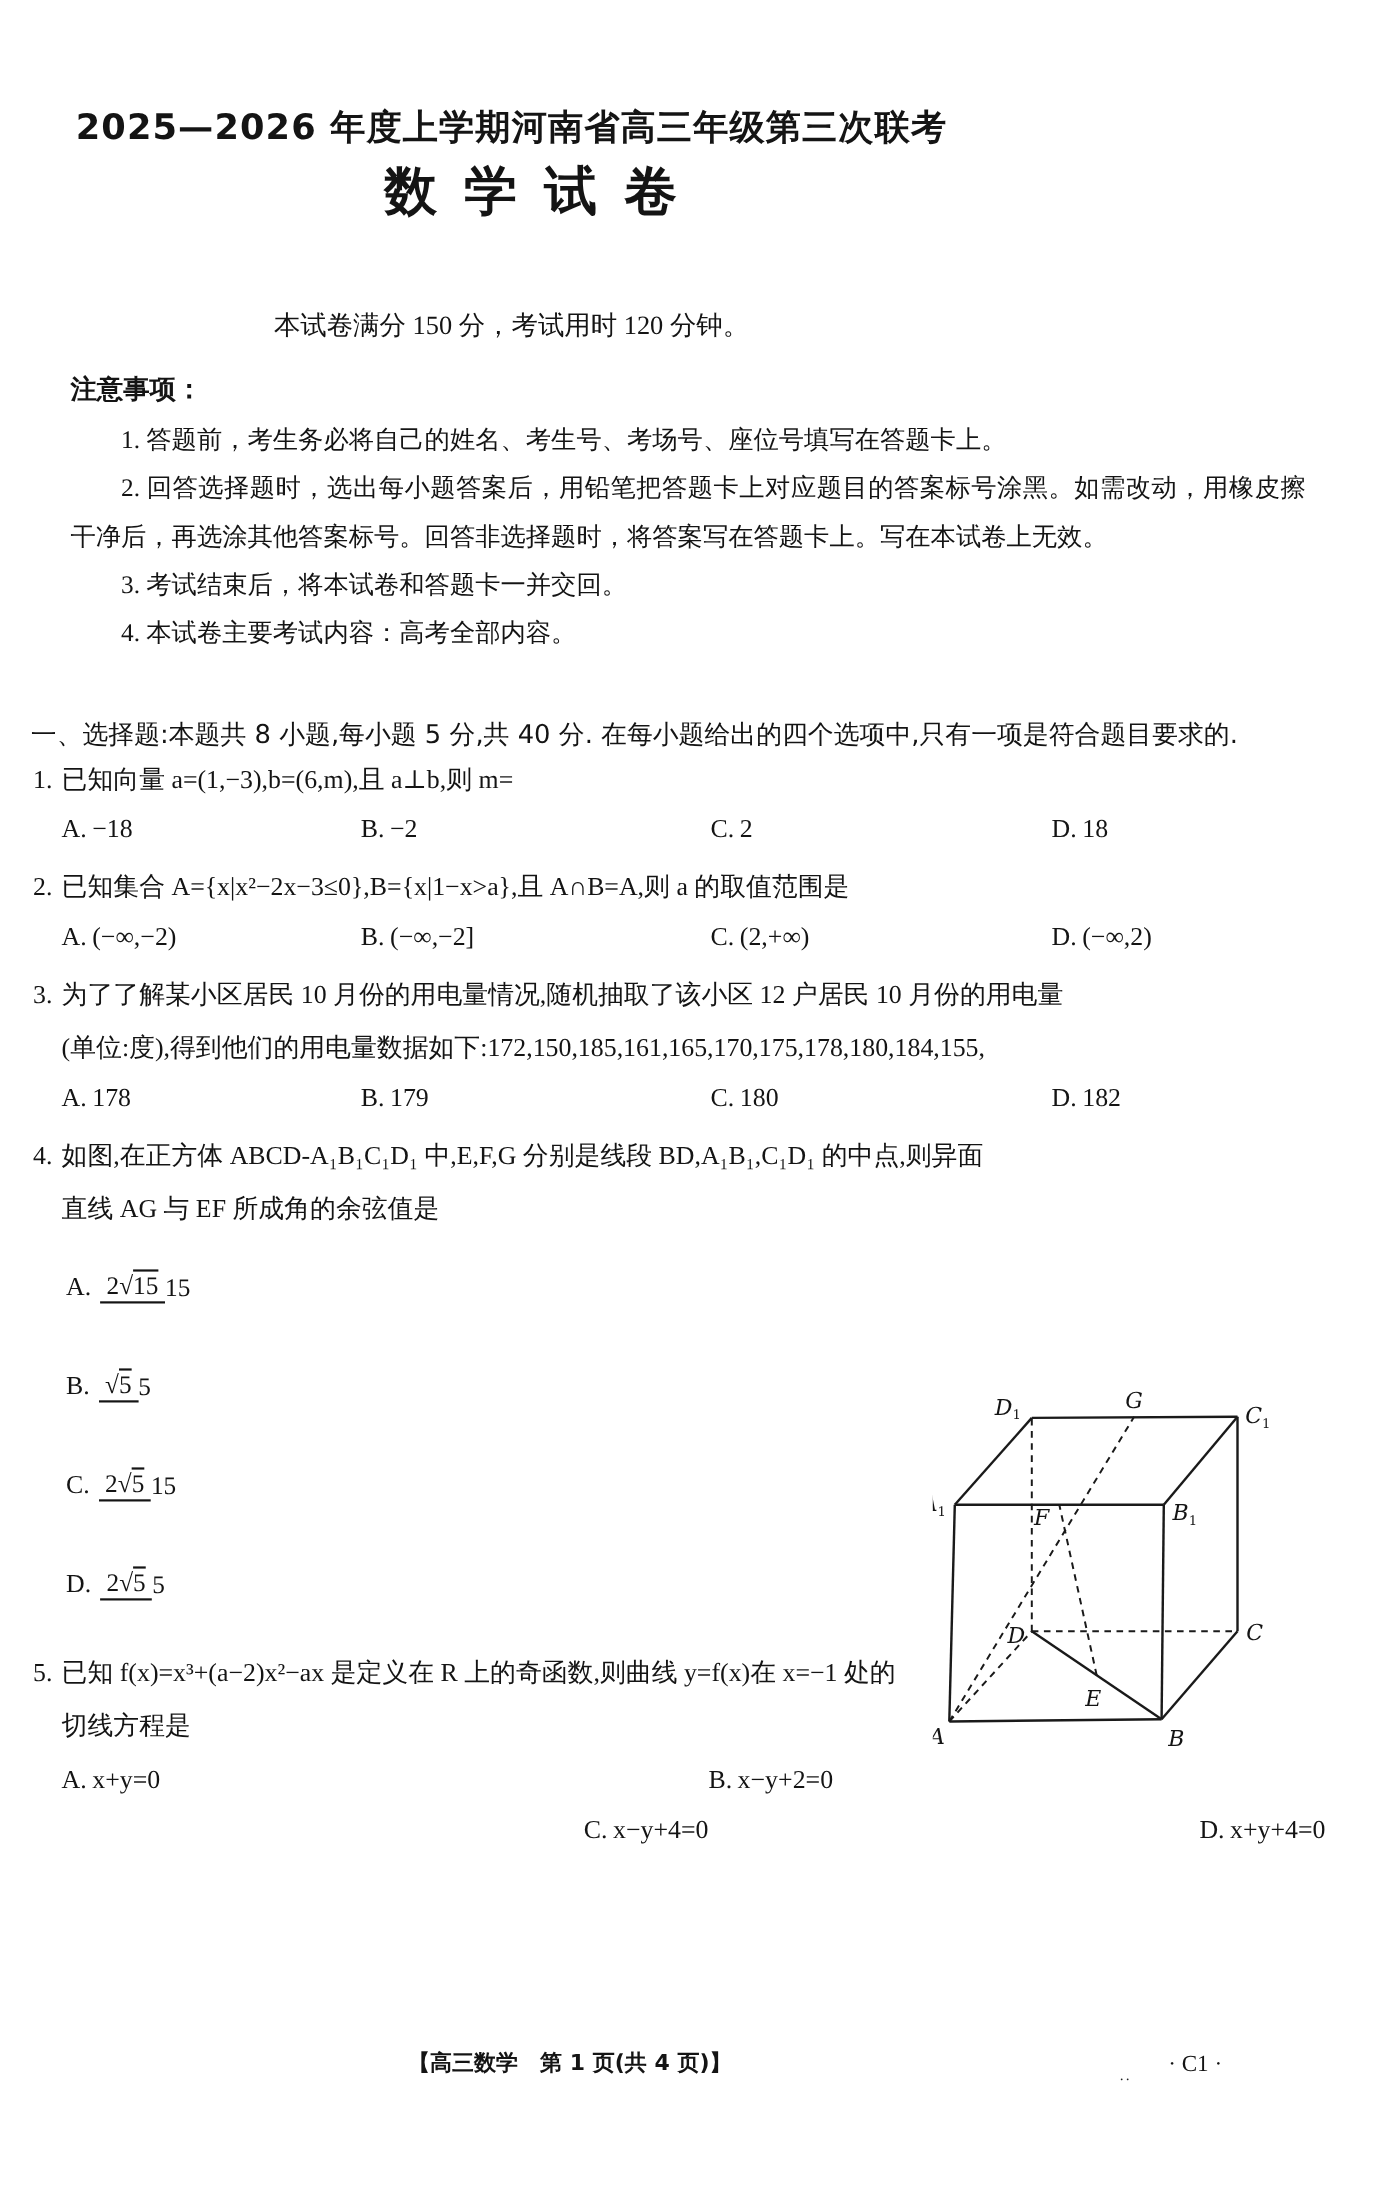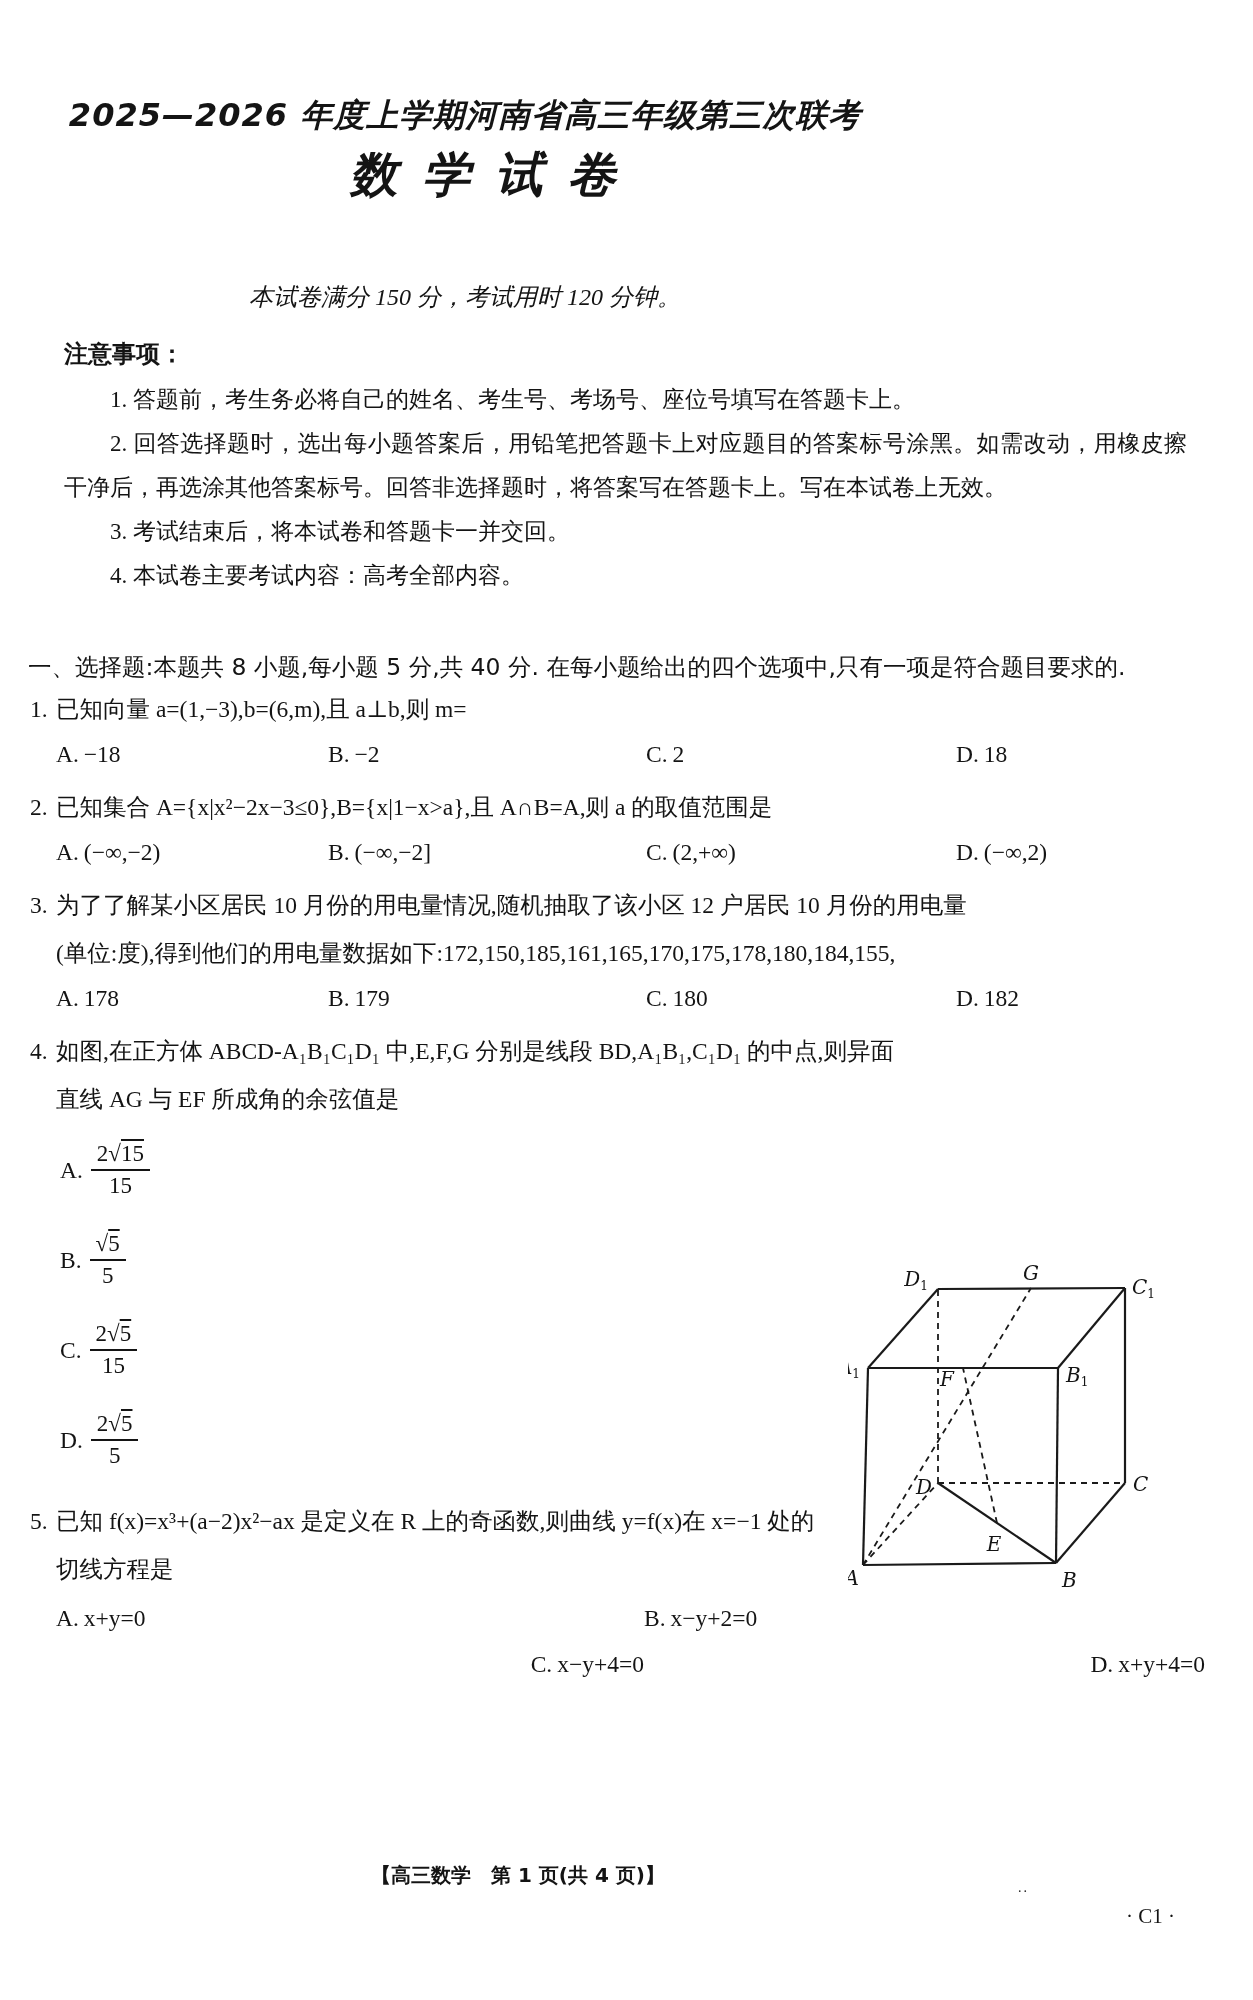--- a/index.html
+++ b/index.html
@@ -6,21 +6,21 @@
   .page{
     position:relative;
     width:1253px;height:2000px;
     margin:0 auto;
     background:#ffffff;
     color:#141414;
     font-family:"Liberation Serif","DejaVu Serif",serif;
     overflow:hidden;
   }
   
-  .header{width:930px;text-align:center;padding-top:94px;font-style:italic;}
+  .header{width:930px;text-align:center;padding-top:94px;}
   .title1{
     font-family:"DejaVu Sans","Liberation Sans",sans-serif;
     font-weight:700;font-size:32px;line-height:42px;letter-spacing:1px;
   }
   .title2{
     font-family:"DejaVu Sans","Liberation Sans",sans-serif;
     font-weight:700;font-size:48px;line-height:60px;margin-top:8px;letter-spacing:4px;padding-left:39px;
   }
   .subtitle{font-size:24px;line-height:30px;margin-top:78px;}
   
@@ -49,37 +49,37 @@
     display:grid;grid-template-columns:272px 318px 310px 1fr;
     margin-left:26px;margin-top:4px;line-height:34px;
   }
   .opt-row.two-col{grid-template-columns:588px 1fr;}
   .opt-row.second{margin-top:12px;text-align:right;}
   .opt .opt-label{margin-right:5px;}
   
   .q4-option{display:flex;align-items:center;margin-left:30px;height:66px;margin-top:24px;}
   .q4-option.first{margin-top:14px;}
   .q4-option .opt-label{margin-right:8px;}
-  .frac{display:inline-flex;flex-direction:column;align-items:center;font-size:23px;line-height:1.2;}
+  .frac{display:inline-flex;align-items:center;font-size:23px;line-height:1.2;}
   .frac .num{padding:0 6px 1px;border-bottom:2px solid #141414;}
   .frac .den{padding-top:1px;}
   .radicand{text-decoration:overline;}
   
   .figure{position:absolute;left:848px;top:1260px;width:322px;height:338px;}
   .figure svg{width:100%;height:100%;}
   .vlabel{font-family:"DejaVu Serif","Liberation Serif",serif;font-style:italic;font-size:20px;fill:#141414;}
   .vlabel .sub{font-size:12px;font-style:normal;}
   
   .footer-center{
     position:absolute;left:0;top:1862px;width:1036px;text-align:center;
     font-family:"DejaVu Sans","Liberation Sans",sans-serif;
     font-weight:700;font-size:20px;
   }
   .footer-dots{position:absolute;left:1018px;top:1880px;font-size:14px;letter-spacing:2px;color:#222;}
-  .footer-code{position:absolute;left:1126px;top:1864px;font-size:21px;margin-top:40px;}
+  .footer-code{position:absolute;left:1062px;top:1864px;font-size:21px;}
 </style>
 </head>
 <body>
 
 <div class="page">
 
   <div class="header">
     <div class="title1">2025—2026 年度上学期河南省高三年级第三次联考</div>
     <div class="title2">数 学 试 卷</div>
     <div class="subtitle">本试卷满分 150 分，考试用时 120 分钟。</div>

